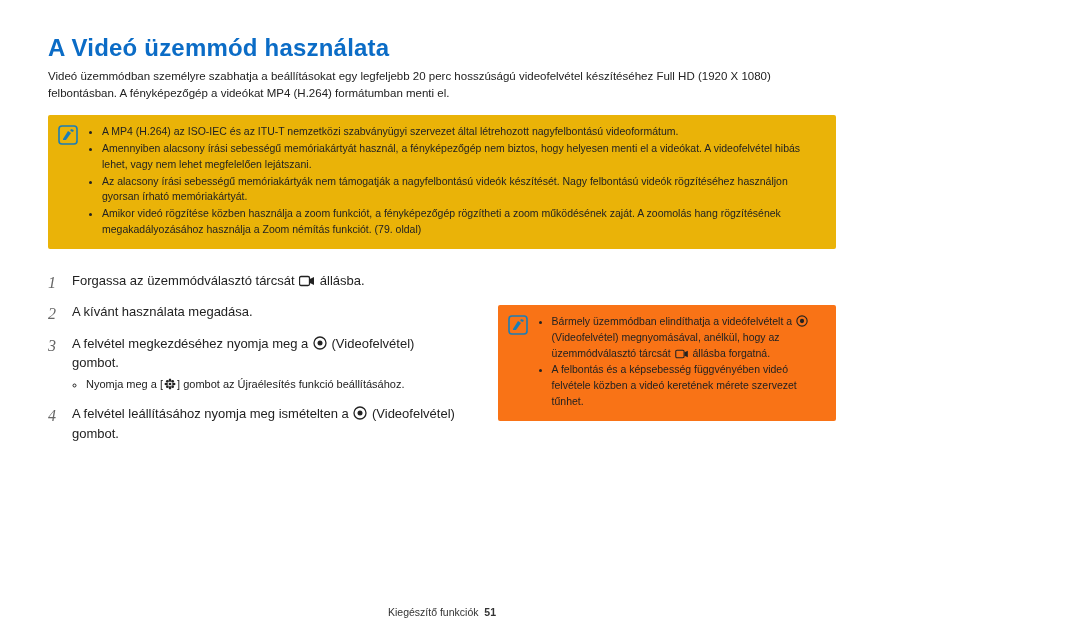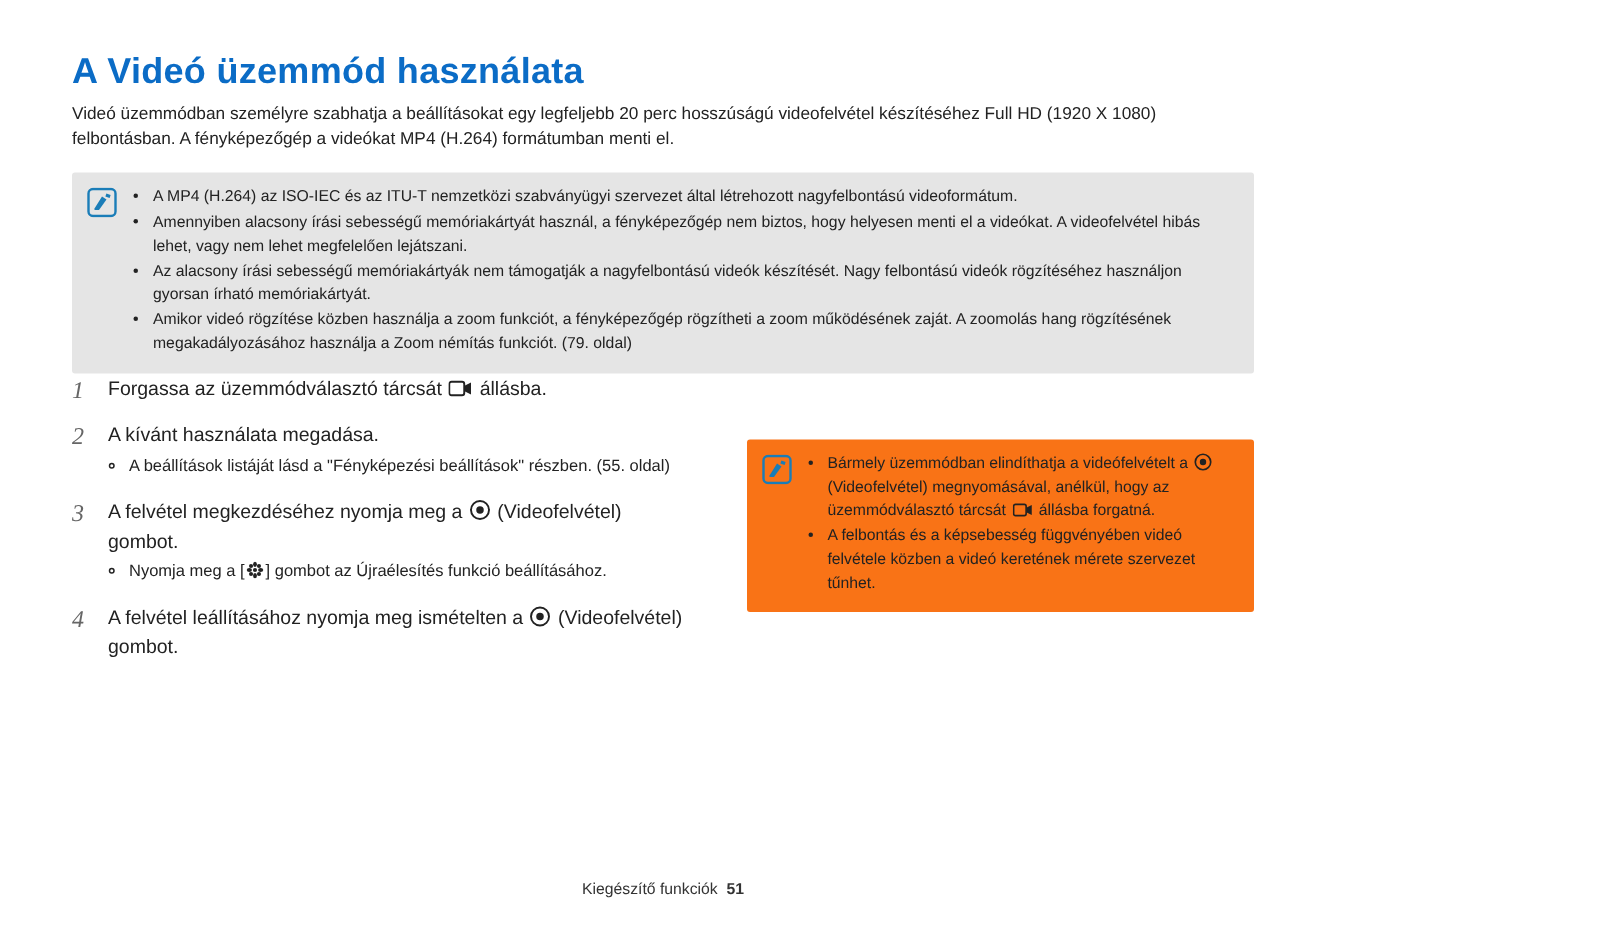--- a/index.html
+++ b/index.html
@@ -27,23 +27,24 @@
     letter-spacing: 0.2px;
   }
   p.intro {
     margin: 2px 0 14px 0;
     font-size: 11.5px;
     line-height: 1.45;
   }
   .note-box {
     display: flex;
     align-items: flex-start;
-    background: #e5e5e5;
+    background: #eab308;
     border-radius: 2px;
     padding: 8px 14px 10px 10px;
+    margin-bottom: 22px;
   }
   .note-icon {
     flex: 0 0 auto;
     margin-top: 2px;
     margin-right: 10px;
   }
   .note-icon svg {
     display: block;
   }
   .note-box ul {
@@ -119,21 +120,21 @@
     font-size: 10.5px;
     line-height: 1.5;
   }
   .side-note ul li {
     margin: 1px 0;
   }
   .footer {
     position: absolute;
     left: 0;
     right: 0;
-    bottom: 31px;
+    bottom: 12px;
     text-align: center;
     font-size: 10.5px;
     color: #333;
   }
   .footer .pn {
     font-weight: 700;
   }
 </style>
 </head>
 <body>
@@ -192,23 +193,20 @@
       <ol class="steps">
         <li>
           <span>Forgassa az üzemmódválasztó tárcsát </span><span class="glyph">
               <svg width="16" height="12">
                 <use href="#i-camcorder"></use>
               </svg>
             </span><span> állásba.</span>
         </li>
         <li>
           <span>A kívánt használata megadása.</span>
-          <ul class="sub">
-            <li>A beállítások listáját lásd a "Fényképezési beállítások" részben. (55. oldal)</li>
-          </ul>
         </li>
         <li>
           <span>A felvétel megkezdéséhez nyomja meg a </span><span class="glyph">
               <svg width="14" height="14">
                 <use href="#i-record"></use>
               </svg>
             </span><span> (Videofelvétel) gombot.</span>
           <ul class="sub">
             <li>
               <span>Nyomja meg a [</span><span class="glyph">

